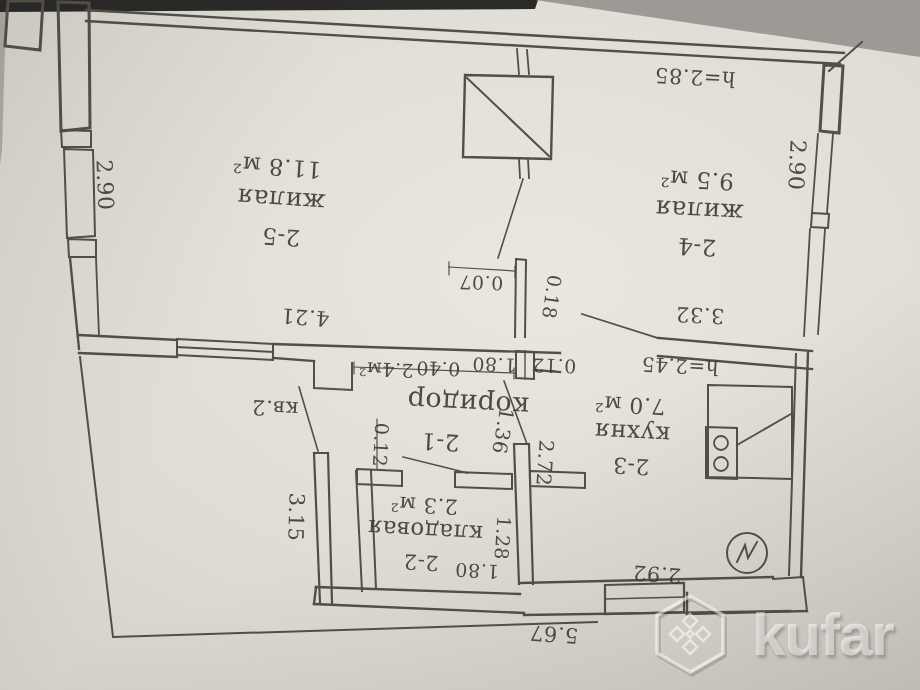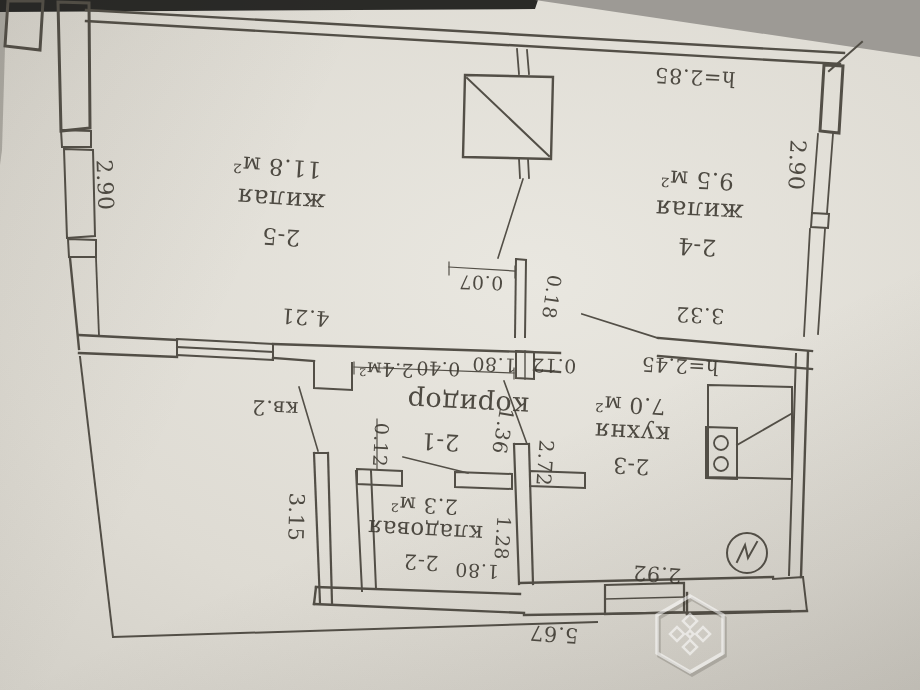--- a/index.html
+++ b/index.html
@@ -226,15 +226,16 @@
         <polygon points="0,-38 33,-19 33,19 0,38 -33,19 -33,-19"></polygon>
         <g stroke-width="2.5">
           <rect x="-5" y="-18" width="10" height="10" transform="rotate(45 0 -13)"></rect>
           <rect x="8" y="-5" width="10" height="10" transform="rotate(45 13 0)"></rect>
           <rect x="-5" y="8" width="10" height="10" transform="rotate(45 0 13)"></rect>
           <rect x="-18" y="-5" width="10" height="10" transform="rotate(45 -13 0)"></rect>
           <rect x="-2.5" y="-2.5" width="5" height="5" transform="rotate(45 0 0)"></rect>
         </g>
       </g>
     </svg>
+    <span class="wm-text">kufar</span>
   </div>
 
 </div>
 
 </body></html>

